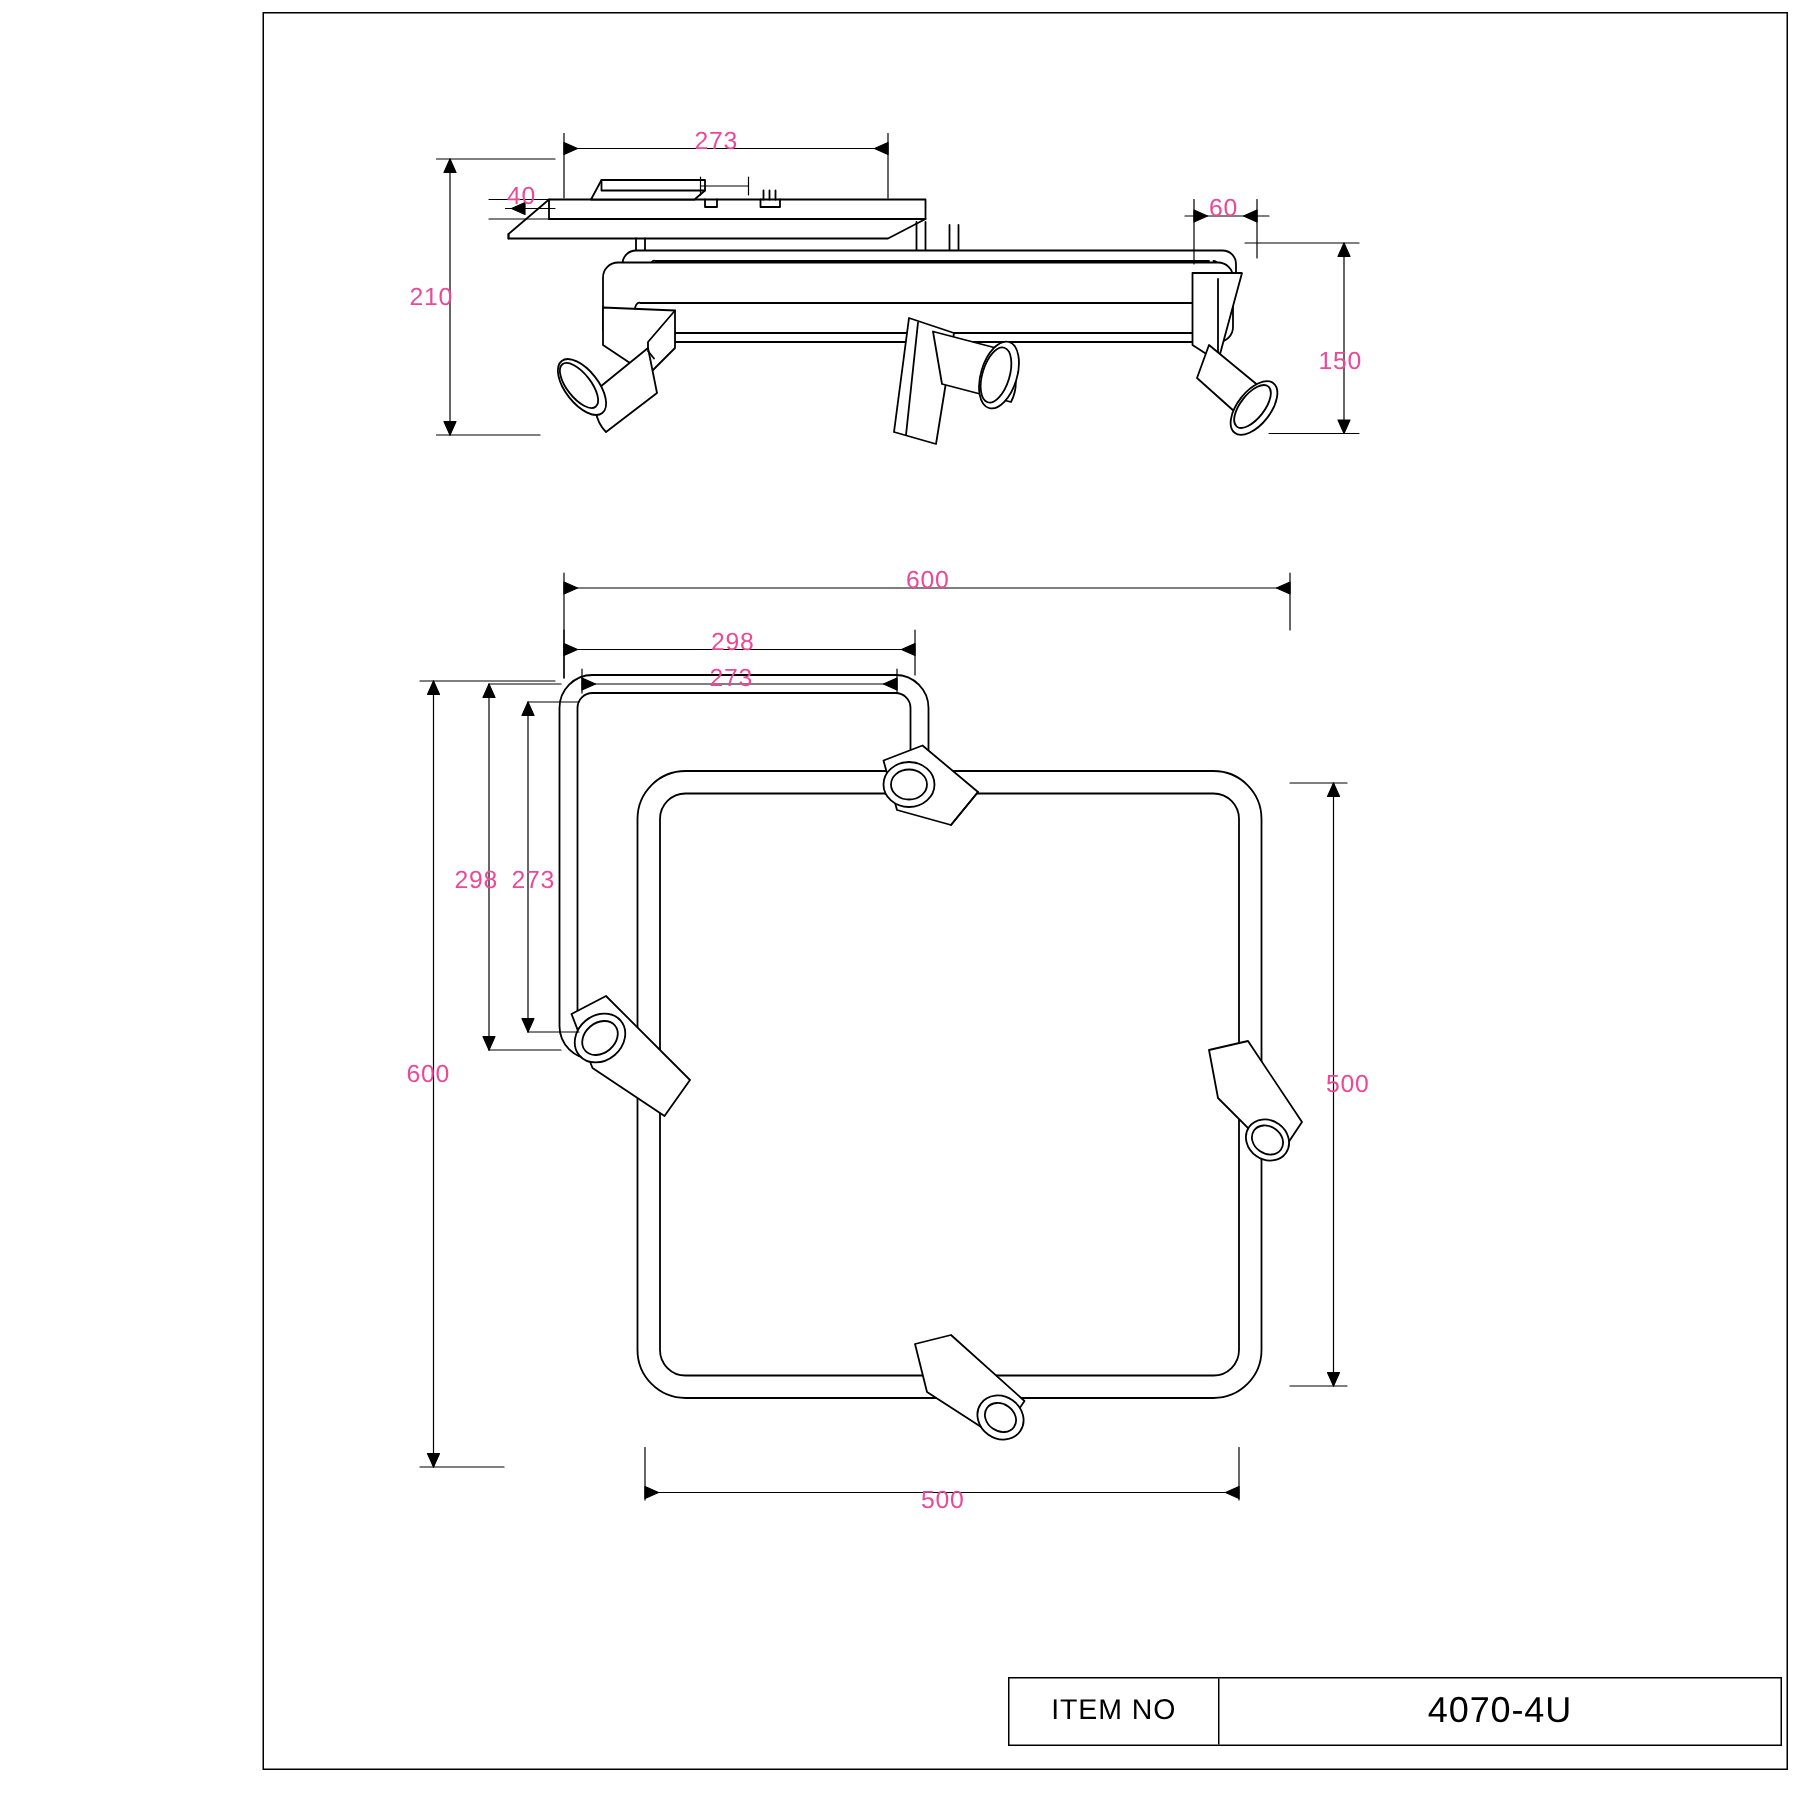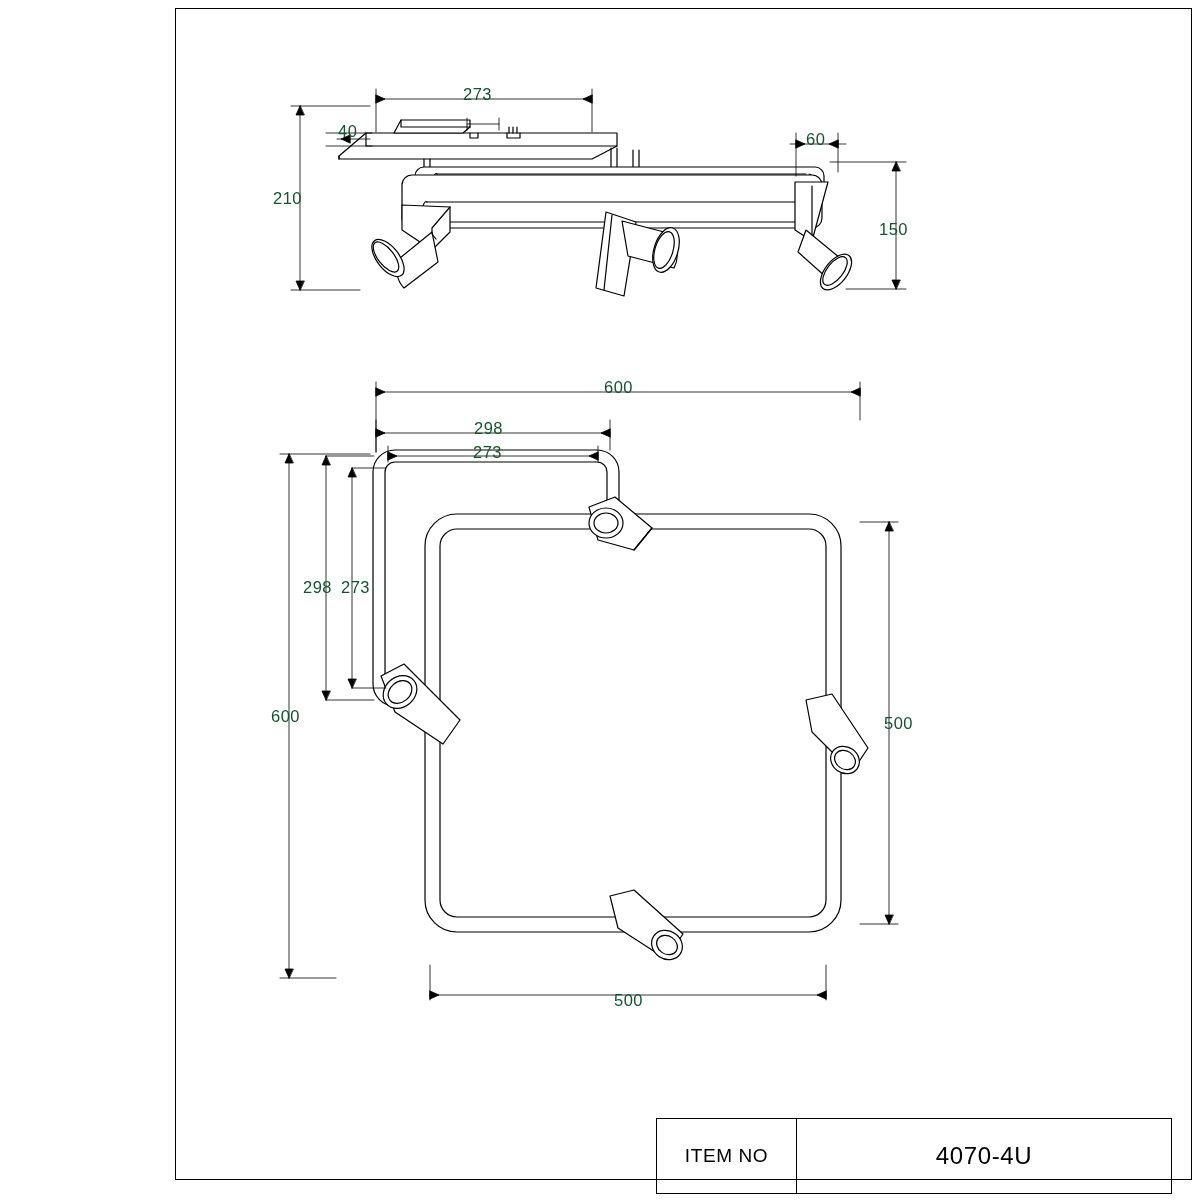--- a/index.html
+++ b/index.html
@@ -29,31 +29,31 @@
   svg.draw {
     position: absolute;
     left: 0;
     top: 0;
     width: 1200px;
     height: 1200px;
   }
   .dimtext {
     position: absolute;
     font-size: 16.5px;
-    color: #14532d;
+    color: #ec4899;
     white-space: nowrap;
     letter-spacing: 0.5px;
   }
   
   #titleblock {
     position: absolute;
-    left: 656px;
+    left: 672px;
     top: 1118px;
     width: 516px;
-    height: 76px;
+    height: 46px;
     border: 1.4px solid #000;
     box-sizing: border-box;
     display: flex;
   }
   #titleblock .cell {
     display: flex;
     align-items: center;
     justify-content: center;
     font-size: 19px;
     letter-spacing: 0.6px;
@@ -256,21 +256,21 @@
         <path d="M430 991 L439 995 L430 999 Z" fill="#000"></path>
         <path d="M826 991 L817 995 L826 999 Z" fill="#000"></path>
       </g>
     </g>
   </svg>
 
   <div class="dimtext" style="left:463px; top:85px;">273</div>
   <div class="dimtext" style="left:338px; top:122px;">40</div>
   <div class="dimtext" style="left:273px; top:189px;">210</div>
   <div class="dimtext" style="left:806px; top:130px;">60</div>
-  <div class="dimtext" style="left:879px; top:220px;">150</div>
+  <div class="dimtext" style="left:879px; top:232px;">150</div>
 
   <div class="dimtext" style="left:604px; top:378px;">600</div>
   <div class="dimtext" style="left:474px; top:419px;">298</div>
   <div class="dimtext" style="left:473px; top:443px;">273</div>
   <div class="dimtext" style="left:303px; top:578px;">298</div>
   <div class="dimtext" style="left:341px; top:578px;">273</div>
   <div class="dimtext" style="left:271px; top:707px;">600</div>
   <div class="dimtext" style="left:884px; top:714px;">500</div>
   <div class="dimtext" style="left:614px; top:991px;">500</div>
 

